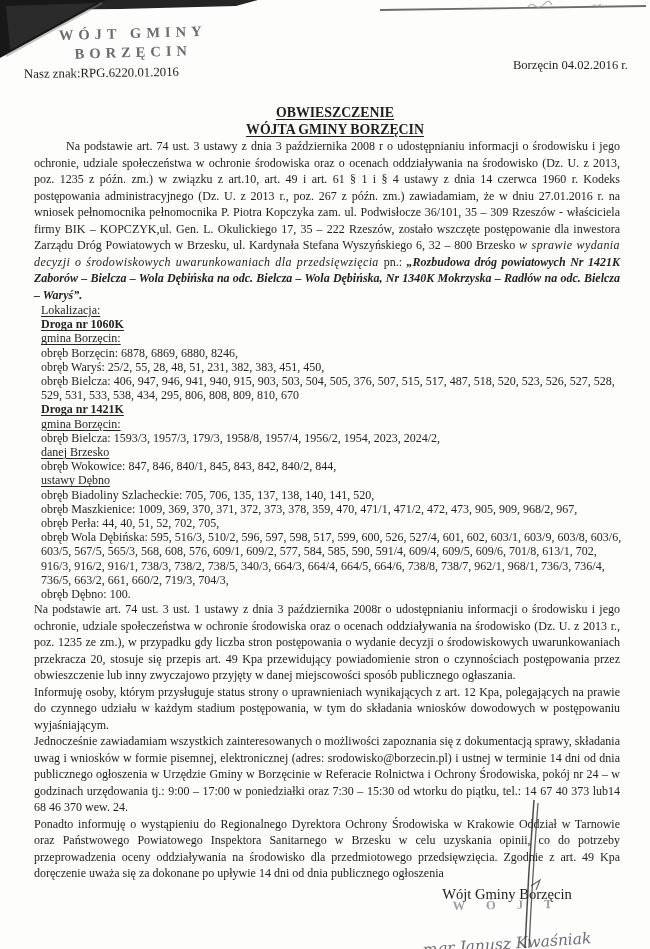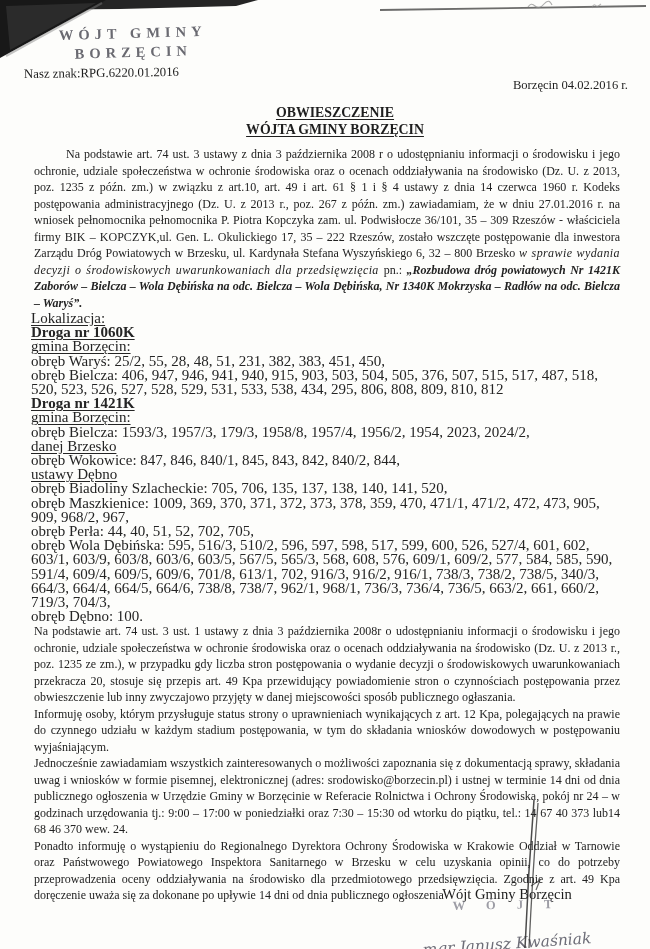--- a/index.html
+++ b/index.html
@@ -14,34 +14,34 @@
   .pen-stroke{position:absolute;left:0;top:0;pointer-events:none;}
   
   .header{position:relative;height:96px;}
   .stamp-box{
     position:absolute;left:48px;top:24px;width:170px;text-align:center;
     transform:rotate(-1.6deg);
     color:#5e5e66;font-weight:bold;font-size:14.5px;line-height:19px;
     letter-spacing:5px;opacity:.92;
   }
   .ref{position:absolute;left:24px;top:66px;font-size:12.8px;transform:rotate(-0.8deg);}
-  .date{position:absolute;right:22px;top:78px;font-size:12.6px;}
+  .date{position:absolute;right:22px;top:58px;font-size:12.6px;}
   
   .doc-title{margin-top:8px;text-align:center;font-weight:bold;font-size:13.8px;line-height:17px;padding-left:20px;}
   .t-line{text-decoration:underline;text-underline-offset:2px;}
   
   .body-p{
     margin:0 30px 0 34px;text-align:justify;
     font-size:12px;line-height:16.5px;color:#222;
   }
-  .first{text-indent:32px;margin-top:8px;}
+  .first{text-indent:32px;margin-top:0;}
   .warped{font-style:italic;letter-spacing:.4px;}
   .project{font-weight:bold;font-style:italic;}
   
-  .loc{margin:0 28px 0 31px;font-size:15px;line-height:14.2px;color:#242424;}
+  .loc{margin:0 28px 0 41px;font-size:12px;line-height:14.2px;color:#242424;}
   .loc-line{white-space:normal;}
   .head-u{text-decoration:underline;text-underline-offset:2px;}
   .road{font-weight:bold;text-decoration:underline;text-underline-offset:2px;}
   .gmina{text-decoration:underline;text-underline-offset:2px;}
   
   .sig{position:absolute;top:886px;right:26px;width:234px;text-align:center;}
   .sig-title{font-weight:normal;font-size:14.6px;color:#1b1b1b;}
   .sig-stamp{
     margin-top:-5px;color:#8d8d97;font-weight:bold;font-size:12.5px;
     letter-spacing:9px;transform:rotate(-1deg);opacity:.85;
@@ -82,22 +82,23 @@
     <div class="t-line">OBWIESZCZENIE</div>
     <div class="t-line">WÓJTA GMINY BORZĘCIN</div>
   </div>
 
   <p class="body-p first"><span>Na podstawie art. 74 ust. 3 ustawy z dnia 3 października 2008 r o udostępnianiu informacji o środowisku i jego ochronie, udziale społeczeństwa w ochronie środowiska oraz o ocenach oddziaływania na środowisko (Dz. U. z 2013, poz. 1235 z późn. zm.) w związku z art.10, art. 49 i art. 61 § 1 i § 4  ustawy z dnia  14 czerwca  1960 r. Kodeks postępowania administracyjnego (Dz. U. z 2013 r., poz. 267 z późn. zm.) zawiadamiam, że w dniu 27.01.2016 r. na wniosek pełnomocnika pełnomocnika P. Piotra Kopczyka zam. ul. Podwisłocze 36/101, 35 – 309 Rzeszów - właściciela firmy BIK – KOPCZYK,ul. Gen. L. Okulickiego 17, 35 – 222 Rzeszów, zostało wszczęte postępowanie dla inwestora Zarządu Dróg Powiatowych w Brzesku, ul. Kardynała Stefana Wyszyńskiego 6, 32 – 800 Brzesko </span><span class="warped">w sprawie wydania decyzji o środowiskowych uwarunkowaniach dla przedsięwzięcia </span><span>pn.: </span><span class="project">„Rozbudowa dróg powiatowych  Nr 1421K Zaborów – Bielcza – Wola Dębińska na odc. Bielcza – Wola Dębińska, Nr 1340K Mokrzyska – Radłów na odc. Bielcza – Waryś”.</span></p>
 
   <div class="loc">
     <div class="loc-line head-u">Lokalizacja:</div>
     <div class="loc-line road">Droga nr 1060K</div>
     <div class="loc-line gmina">gmina Borzęcin:</div>
+    <div class="loc-line">obręb Borzęcin: 6878, 6869, 6880, 8246,</div>
     <div class="loc-line">obręb Waryś: 25/2, 55, 28, 48, 51, 231, 382, 383, 451, 450,</div>
-    <div class="loc-line">obręb Bielcza: 406, 947, 946, 941, 940, 915, 903, 503, 504, 505, 376, 507, 515, 517, 487, 518, 520, 523, 526, 527, 528, 529, 531, 533, 538, 434, 295, 806, 808, 809, 810, 812</div>
+    <div class="loc-line">obręb Bielcza: 406, 947, 946, 941, 940, 915, 903, 503, 504, 505, 376, 507, 515, 517, 487, 518, 520, 523, 526, 527, 528, 529, 531, 533, 538, 434, 295, 806, 808, 809, 810, 670</div>
     <div class="loc-line road">Droga nr 1421K</div>
     <div class="loc-line gmina">gmina Borzęcin:</div>
     <div class="loc-line">obręb Bielcza: 1593/3, 1957/3, 179/3, 1958/8, 1957/4, 1956/2, 1954, 2023, 2024/2,</div>
     <div class="loc-line gmina">danej Brzesko</div>
     <div class="loc-line">obręb Wokowice: 847, 846, 840/1, 845, 843, 842, 840/2, 844,</div>
     <div class="loc-line gmina">ustawy Dębno</div>
     <div class="loc-line">obręb Biadoliny Szlacheckie: 705, 706, 135, 137, 138, 140, 141, 520,</div>
     <div class="loc-line">obręb Maszkienice: 1009, 369, 370, 371, 372, 373, 378, 359, 470, 471/1, 471/2, 472, 473, 905, 909, 968/2, 967,</div>
     <div class="loc-line">obręb Perła: 44, 40, 51, 52, 702, 705,</div>
     <div class="loc-line">obręb Wola Dębińska: 595, 516/3, 510/2, 596, 597, 598, 517, 599, 600, 526, 527/4, 601, 602, 603/1, 603/9, 603/8, 603/6, 603/5, 567/5, 565/3, 568, 608, 576, 609/1, 609/2, 577, 584, 585, 590, 591/4, 609/4, 609/5, 609/6, 701/8, 613/1, 702, 916/3, 916/2, 916/1, 738/3, 738/2, 738/5, 340/3, 664/3, 664/4, 664/5, 664/6, 738/8, 738/7, 962/1, 968/1, 736/3, 736/4, 736/5, 663/2, 661, 660/2, 719/3, 704/3,</div>

